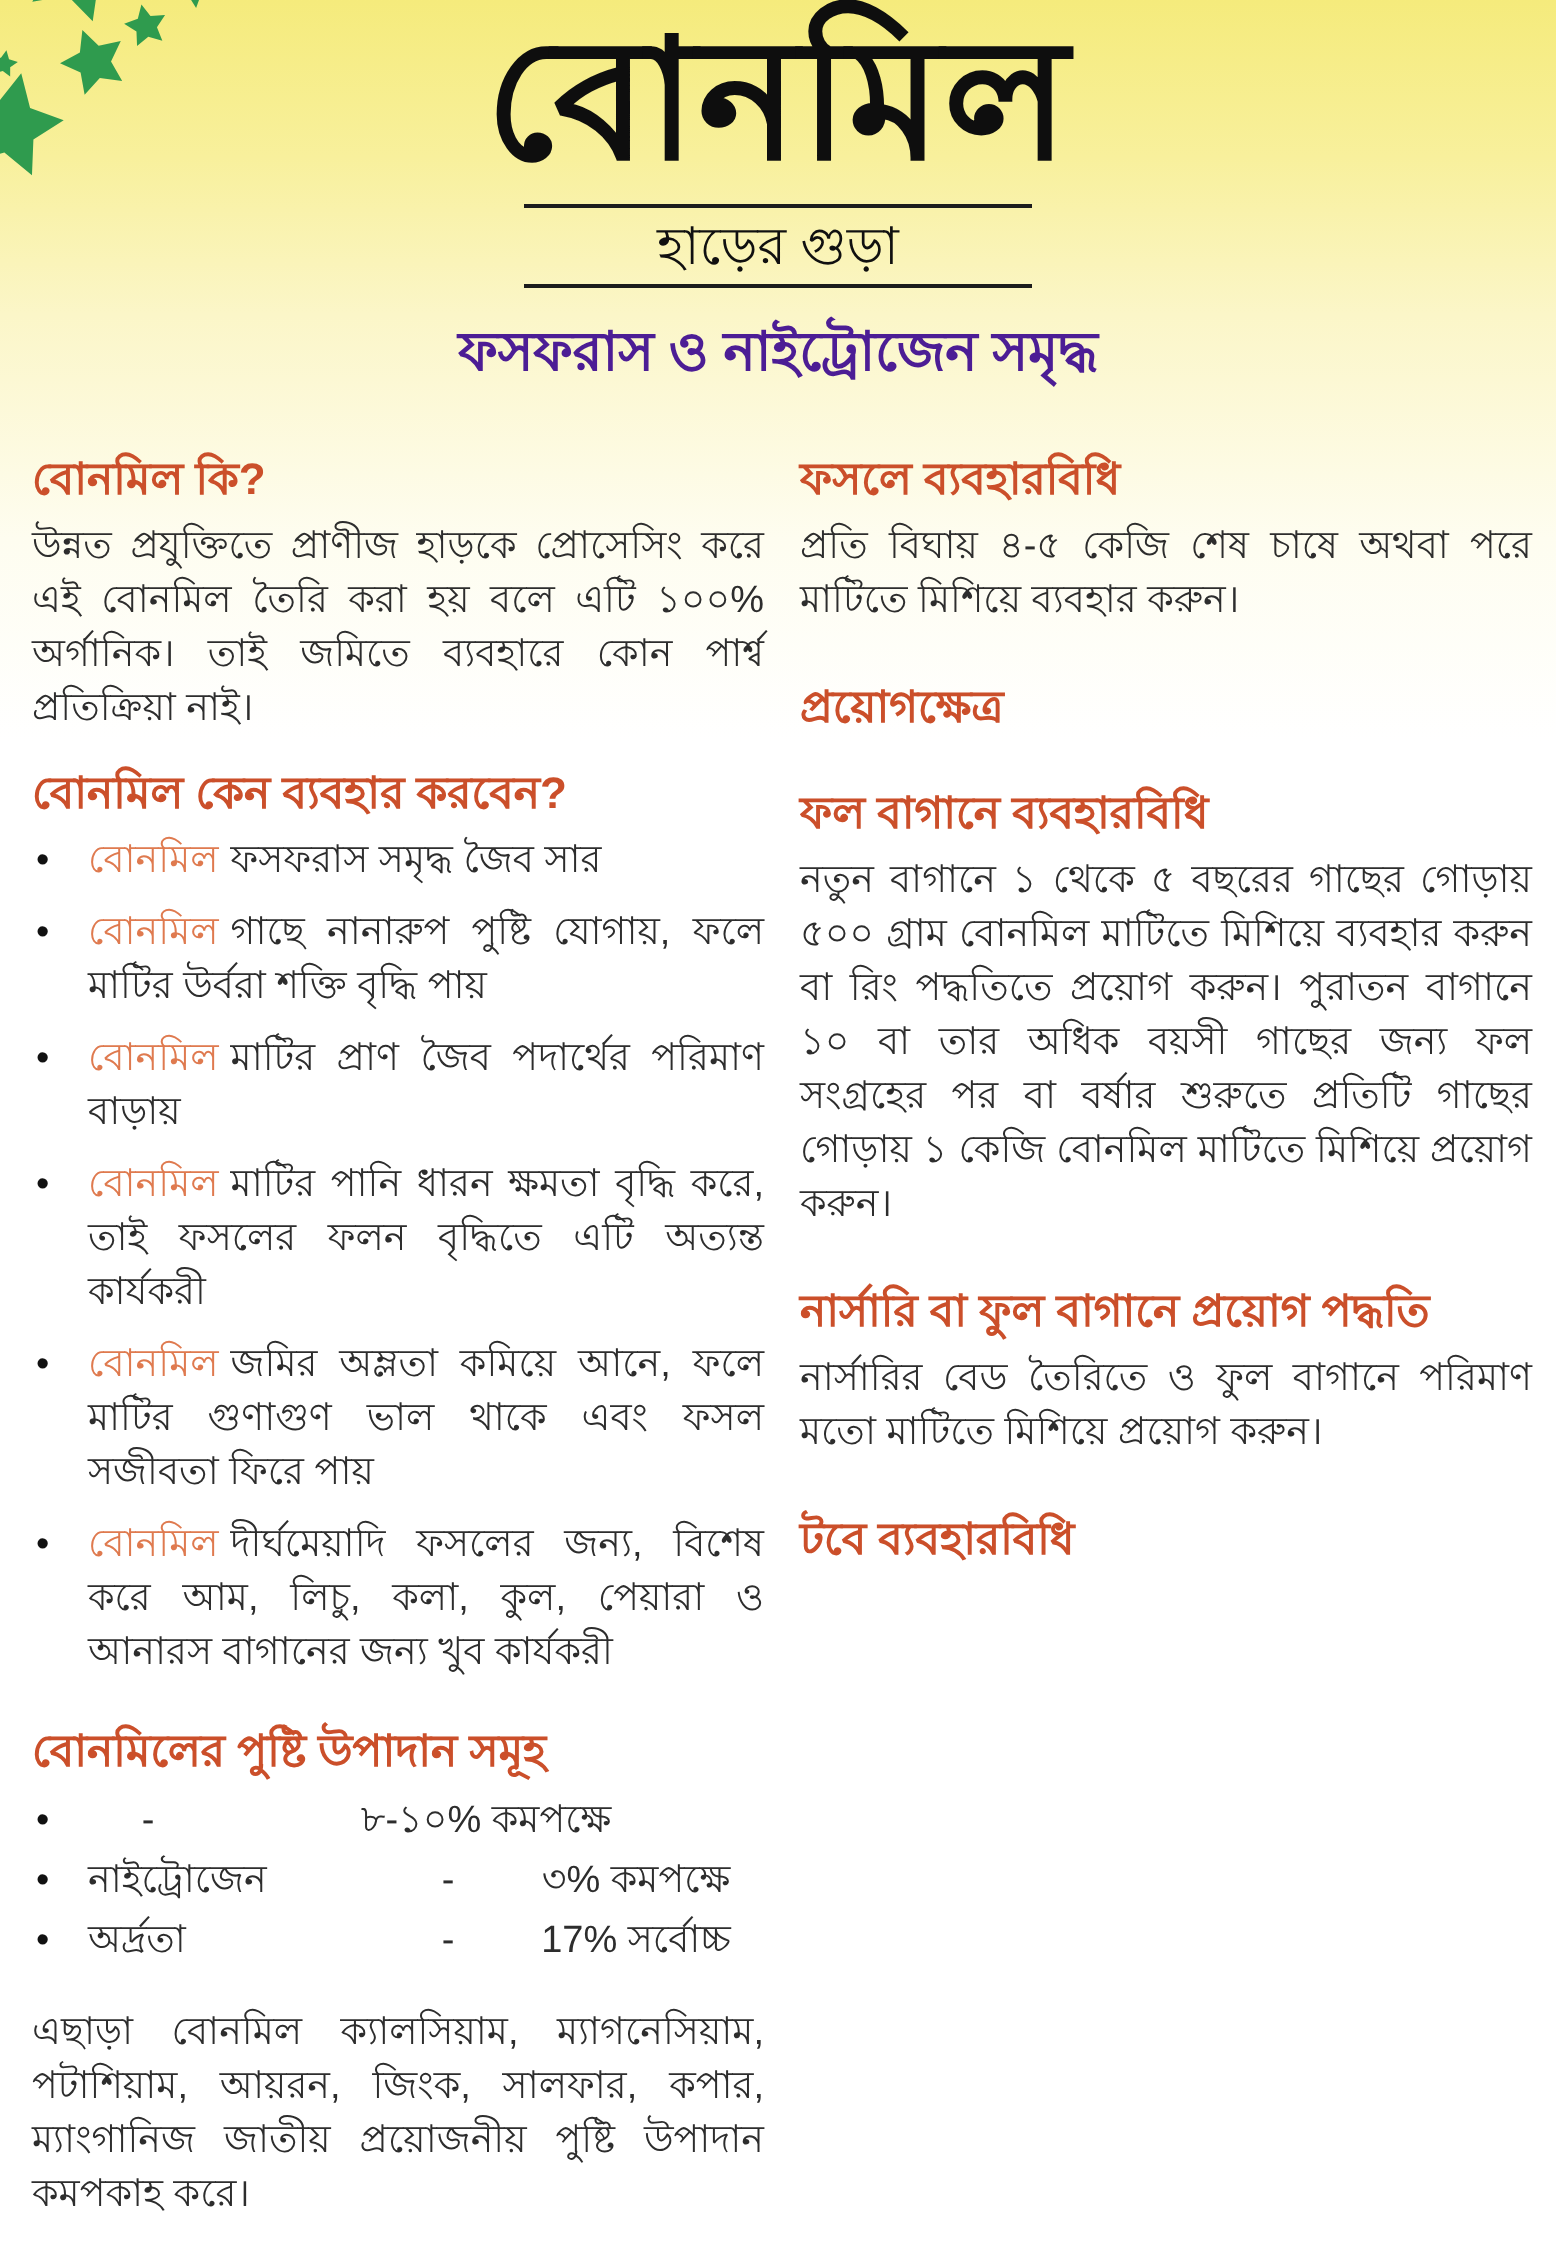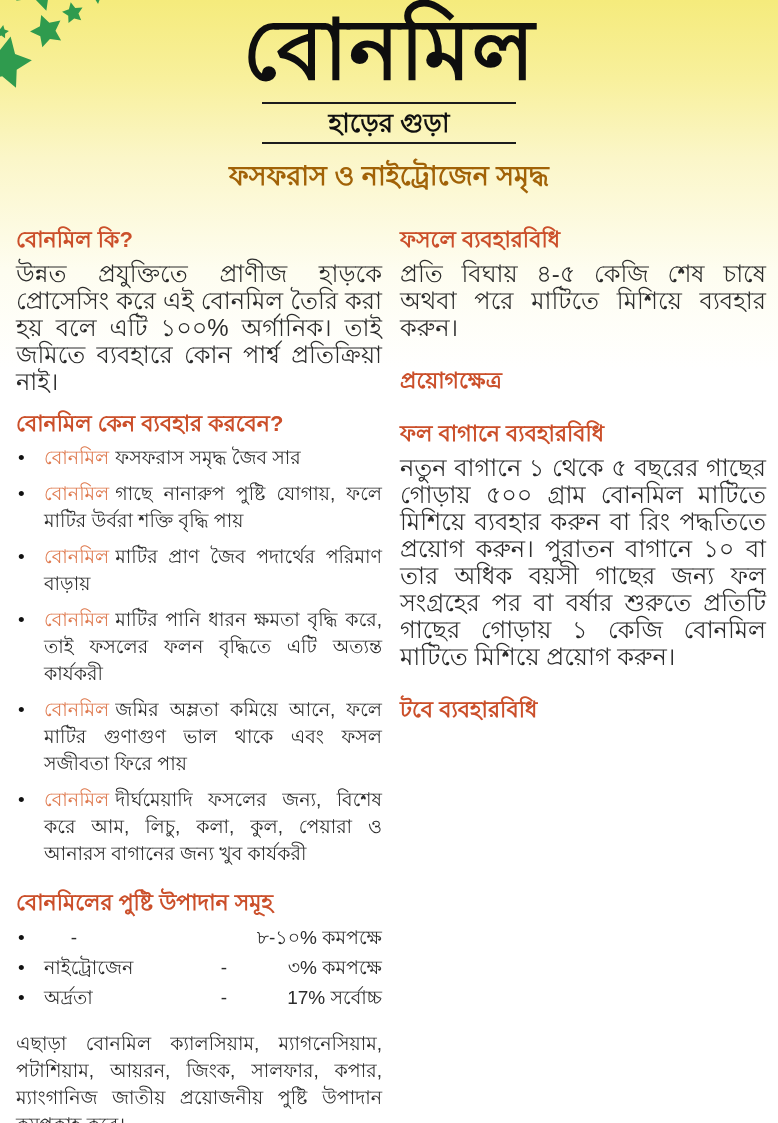--- a/index.html
+++ b/index.html
@@ -15,48 +15,48 @@
 
   .header { position: relative; text-align: center; padding-top: 2px; }
   .title {
     font-size: 84px; line-height: 96px; font-weight: 800;
     color: #0e0e0e; letter-spacing: 1px; margin: 0;
   }
   .rule {
     width: 254px; height: 0; margin: 4px auto 4px auto;
     border-top: 2px solid #1c1c1c;
   }
-  .subtitle { font-size: 26px; font-weight: 700; color: #101010; line-height: 30px; margin: 2px 0 2px 0; }
-  .tagline { font-size: 27px; font-weight: 700; color: #a16207; margin: 16px 0 0 0; line-height: 32px; }
+  .subtitle { font-size: 26px; font-weight: 400; color: #101010; line-height: 30px; margin: 2px 0 2px 0; }
+  .tagline { font-size: 27px; font-weight: 700; color: #4c1d95; margin: 16px 0 0 0; line-height: 32px; }
 
   .main { display: flex; gap: 18px; padding: 34px 12px 0 16px; box-sizing: border-box; }
   .col-left  { flex: 0 0 366px; max-width: 366px; }
   .col-right { flex: 1; min-width: 0; }
 
   .sec { margin-bottom: 15px; }
   .sec-r { margin-bottom: 26px; }
   h2.sec-heading {
     font-size: 22px; font-weight: 700; color: #cb4f2a;
     margin: 0 0 7px 0; line-height: 27px;
   }
   p.sec-body {
-    font-size: 24px; line-height: 27px; margin: 0;
+    font-size: 19px; line-height: 27px; margin: 0;
     text-align: justify; color: #2d2d2d;
   }
 
   ul.bullet-list { list-style: none; margin: 2px 0 0 0; padding: 0; }
   ul.bullet-list li { display: flex; margin-bottom: 9px; }
   .bullet-dot { flex: 0 0 26px; font-size: 19px; line-height: 27px; color: #111; padding-left: 2px; }
   .bullet-text { flex: 1; font-size: 19px; line-height: 27px; text-align: justify; }
   .brand-word { color: #df7a4f; margin-right: 6px; }
 
   .nutrient-row { display: flex; align-items: baseline; line-height: 30px; font-size: 19px; }
   .nutrient-name { flex: 0 0 150px; }
   .nutrient-dash { flex: 0 0 60px; text-align: center; }
-  .nutrient-value { flex: 1; text-align: right; }
+  .nutrient-value { flex: 1; text-align: center; }
 
   p.extra-note {
     font-size: 19px; line-height: 27px; margin: 17px 0 0 0;
     text-align: justify; color: #2d2d2d;
   }
 </style>
 </head>
 <body>
 
 <svg class="stars-svg" width="170" height="112" viewBox="0 0 170 112" aria-hidden="true">
@@ -155,19 +155,23 @@
 
     <div class="sec-r">
       <h2 class="sec-heading">প্রয়োগক্ষেত্র</h2>
     </div>
 
     <div class="sec-r">
       <h2 class="sec-heading">ফল বাগানে ব্যবহারবিধি</h2>
       <p class="sec-body">নতুন বাগানে ১ থেকে ৫ বছরের গাছের গোড়ায় ৫০০ গ্রাম বোনমিল মাটিতে মিশিয়ে ব্যবহার করুন বা রিং পদ্ধতিতে প্রয়োগ করুন। পুরাতন বাগানে ১০ বা তার অধিক বয়সী গাছের জন্য ফল সংগ্রহের পর বা বর্ষার শুরুতে প্রতিটি গাছের গোড়ায় ১ কেজি বোনমিল মাটিতে মিশিয়ে প্রয়োগ করুন।</p>
     </div>
 
+    <div class="sec-r">
+      <h2 class="sec-heading">নার্সারি বা ফুল বাগানে প্রয়োগ পদ্ধতি</h2>
+      <p class="sec-body">নার্সারির বেড তৈরিতে ও ফুল বাগানে পরিমাণ মতো মাটিতে মিশিয়ে প্রয়োগ করুন।</p>
+    </div>
 
     <div class="sec-r">
       <h2 class="sec-heading">টবে ব্যবহারবিধি</h2>
     </div>
 
   </div>
 </div>
 
 </body></html>

